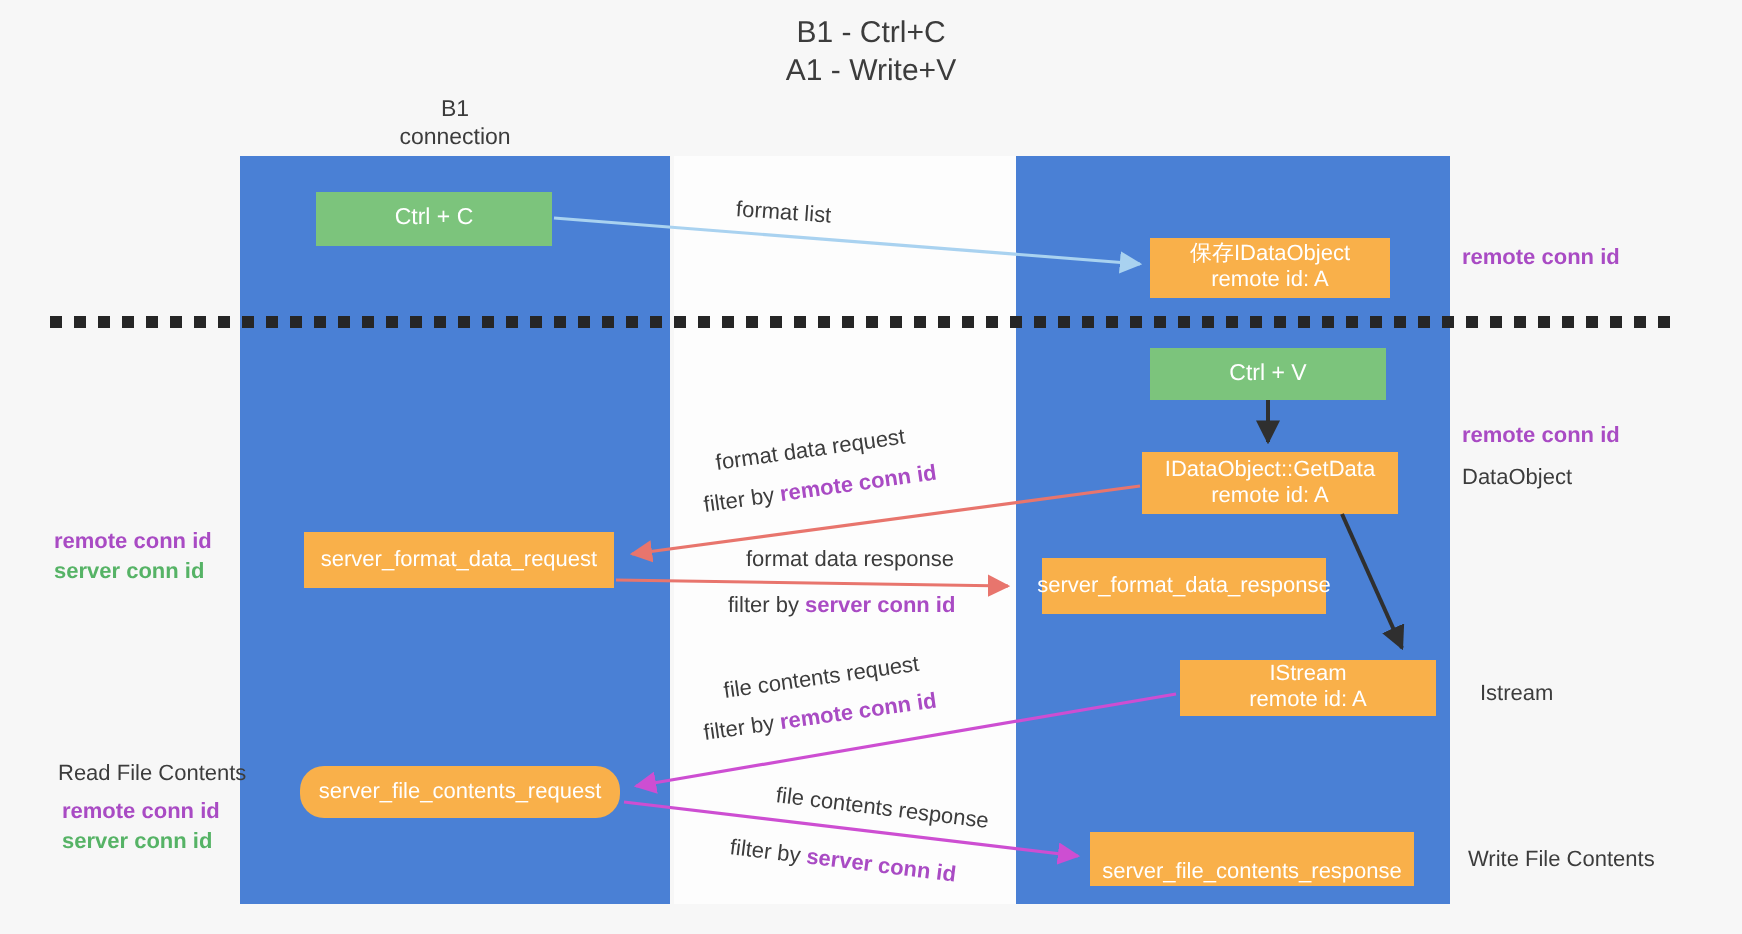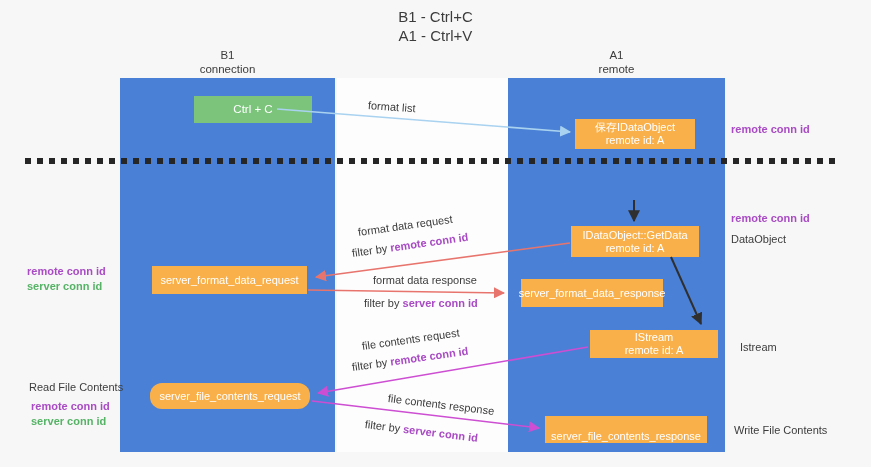--- a/index.html
+++ b/index.html
@@ -43,47 +43,46 @@
   .ln-magenta{stroke:var(--arrow-magenta,#cd4ed2);stroke-width:1.6;}
   .ln-black{stroke:var(--arrow-black,#2f2f2f);stroke-width:2;}
 </style>
 </head>
 <body>
 
 <div class="stage">
 
   <div class="title">
     <div>B1 - Ctrl+C</div>
-    <div>A1 - Ctrl+V</div>
+    <div>A1 - Write+V</div>
   </div>
 
   <div class="col-header hleft">
     <div>B1</div>
     <div>connection</div>
-  </div>
-  <div class="col-header hright">
-    <div>A1</div>
-    <div>remote</div>
   </div>
 
   <div class="gap-strip"></div>
   <div class="column col-left"></div>
   <div class="column col-right"></div>
 
   <div class="dashed"></div>
 
-  <div class="box green" style="left:158px;top:96px;width:118px;height:27px;margin-left:36px;">
+  <div class="box green" style="left:158px;top:96px;width:118px;height:27px;">
     <span>Ctrl + C</span>
   </div>
 
   <div class="box orange" style="left:575px;top:119px;width:120px;height:30px;">
     <span>保存IDataObject</span>
     <span>remote id: A</span>
   </div>
 
+  <div class="box green" style="left:575px;top:174px;width:118px;height:26px;">
+    <span>Ctrl + V</span>
+  </div>
 
   <div class="box orange" style="left:571px;top:226px;width:128px;height:31px;">
     <span>IDataObject::GetData</span>
     <span>remote id: A</span>
   </div>
 
   <div class="box orange" style="left:152px;top:266px;width:155px;height:28px;">
     <span>server_format_data_request</span>
   </div>
 

